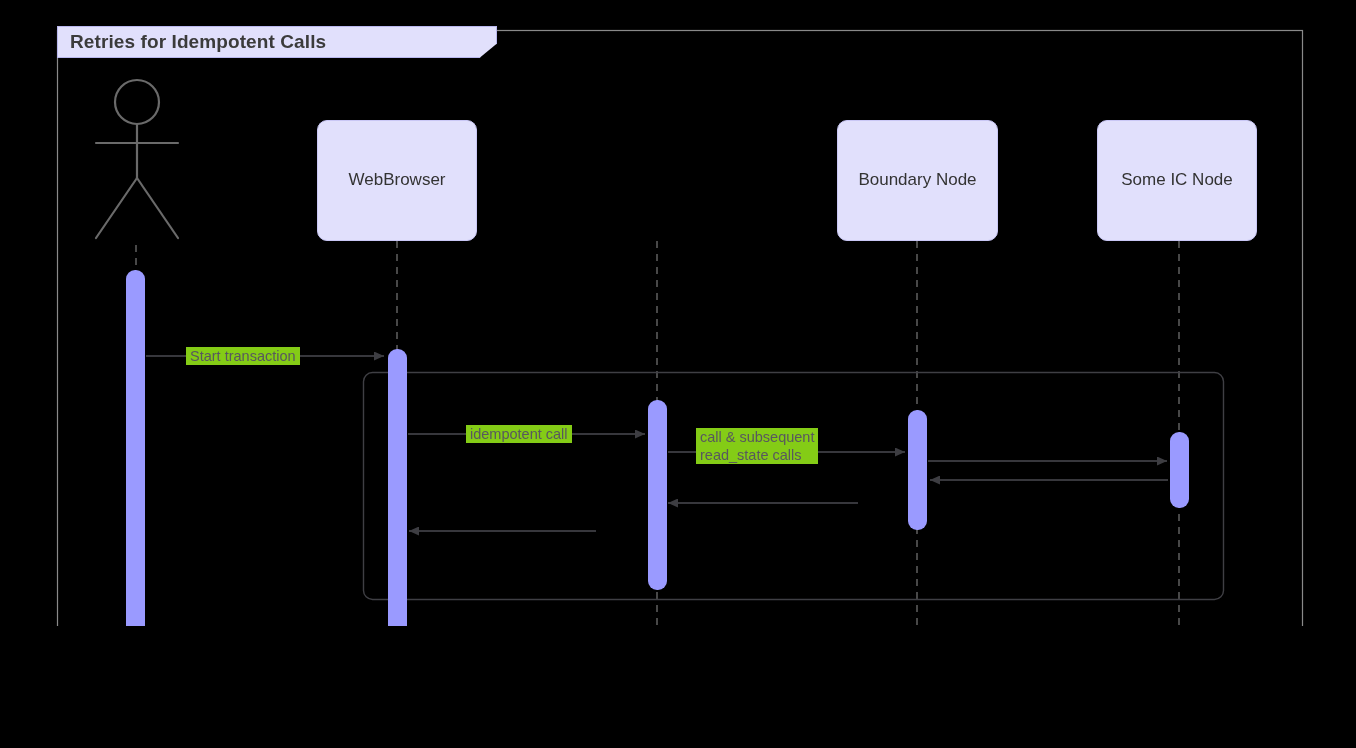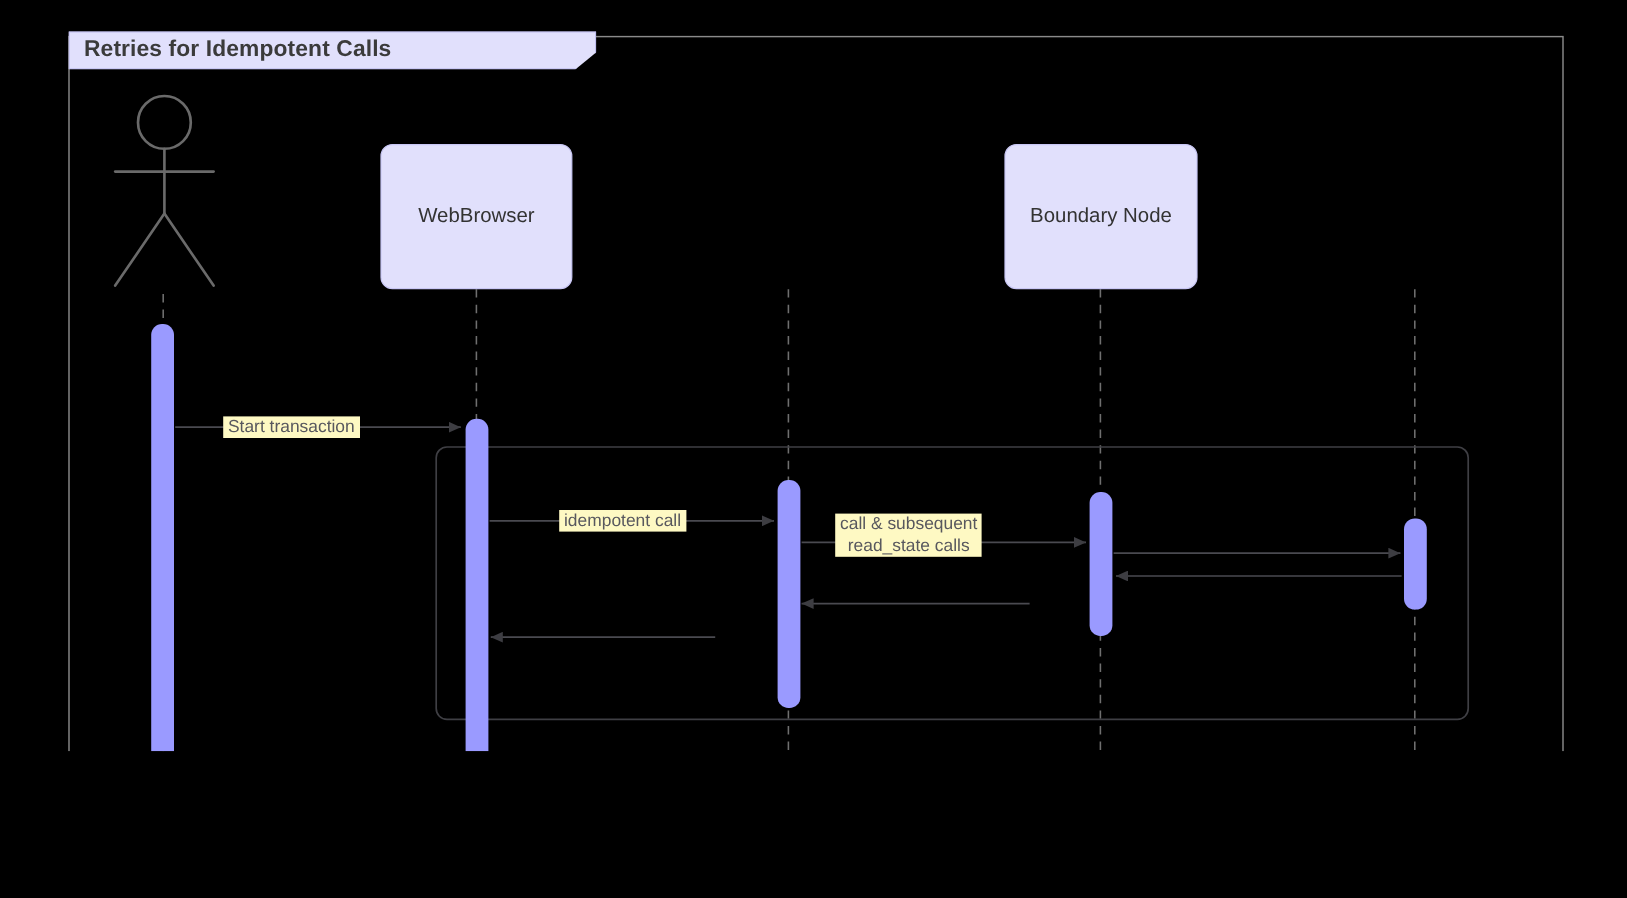--- a/index.html
+++ b/index.html
@@ -78,24 +78,23 @@
     font-size: 15px;
     color: #1a1a1a;
     white-space: nowrap;
     font-family: "Liberation Sans", sans-serif;
   }
   .msg-label {
     position: absolute;
     color: #58585e;
     font-size: 14.5px;
     font-family: "Liberation Sans", sans-serif;
-    background: #fef9c3;
+    background: #84cc16;
     padding: 0 4px;
     white-space: nowrap;
-    text-align: center;
     line-height: 1.25;
     z-index: 4;
   }
   .activation {
     position: absolute;
     background: #9a9aff;
     border-radius: 9px;
   }
 </style>
 </head>
@@ -148,20 +147,23 @@
   <div class="frame-title-tab">
     <span class="frame-title-text">Retries for Idempotent Calls</span>
   </div>
 
   <div class="participant-box" style="left:317px; top:120px; width:160px; height:121px;">
     <span class="participant-label">WebBrowser</span>
   </div>
   <div class="participant-box" style="left:837px; top:120px; width:161px; height:121px;">
     <span class="participant-label">Boundary Node</span>
   </div>
+  <div class="participant-box" style="left:1097px; top:120px; width:160px; height:121px;">
+    <span class="participant-label">Some IC Node</span>
+  </div>
 
   <div class="activation" style="left:126px; top:270px; width:19px; height:442px;"></div>
   <div class="activation" style="left:388px; top:349px; width:19px; height:321px;"></div>
   <div class="activation" style="left:648px; top:400px; width:19px; height:190px;"></div>
   <div class="activation" style="left:908px; top:410px; width:19px; height:120px;"></div>
   <div class="activation" style="left:1170px; top:432px; width:19px; height:76px;"></div>
 
 
   <div class="msg-label" style="left:186px; top:347px;">
     <span>Start transaction</span>

